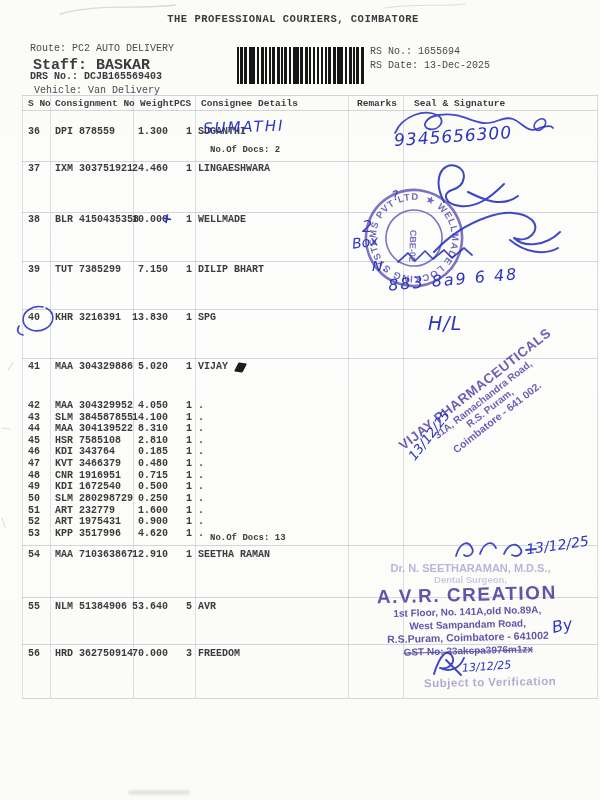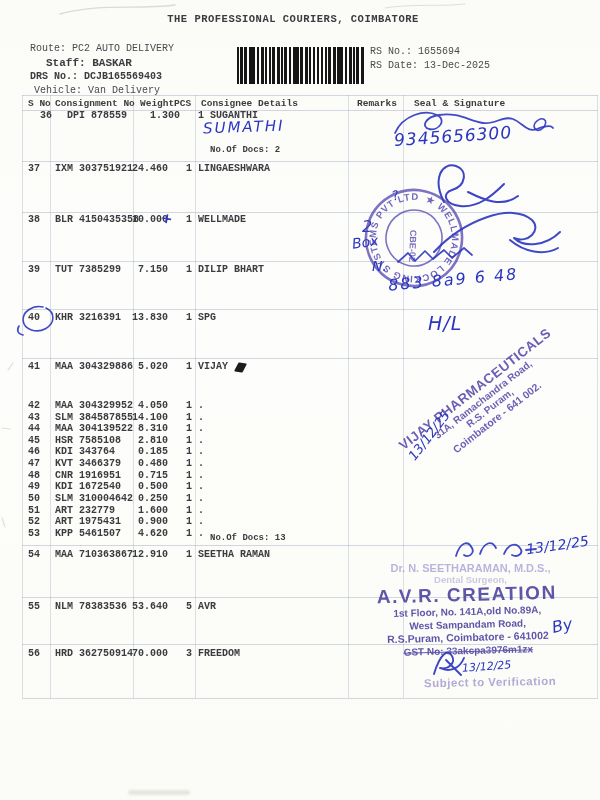--- a/index.html
+++ b/index.html
@@ -37,21 +37,21 @@
 <div class="sheet">
 
   <svg class="abs" style="left:40px;top:0;" width="440" height="18">
     <path class="smudge" d="M20,14 C60,3 95,10 135,5" stroke-width="1.4" opacity=".45"></path>
     <path class="smudge" d="M345,8 C375,3 400,7 425,4" stroke-width="1.2" opacity=".4"></path>
   </svg>
 
   <div class="abs print" style="left:0;top:13px;width:586px;text-align:center;font-size:10.5px;letter-spacing:.5px;">THE PROFESSIONAL COURIERS, COIMBATORE</div>
 
   <div class="abs print print-lt" style="left:30px;top:43px;font-size:10px;">Route: PC2 AUTO DELIVERY</div>
-  <div class="abs print" style="left:46px;top:57px;font-size:11px;">Staff: BASKAR</div>
+  <div class="abs print" style="left:33px;top:57px;font-size:15px;">Staff: BASKAR</div>
   <div class="abs print" style="left:30px;top:71px;font-size:10px;">DRS No.: DCJB165569403</div>
   <div class="abs print print-lt" style="left:34px;top:85px;font-size:10px;">Vehicle: Van Delivery</div>
 
   <div class="barcode"></div>
 
   <div class="abs print print-lt" style="left:370px;top:46px;font-size:10px;">RS No.: 1655694</div>
   <div class="abs print print-lt" style="left:370px;top:60px;font-size:10px;">RS Date: 13-Dec-2025</div>
 
   <div class="hline" style="left:22px;top:95px;width:576px;"></div>
   <div class="hline" style="left:22px;top:110px;width:576px;"></div>
@@ -76,21 +76,21 @@
     <span style="left:6px;">S No</span>
     <span style="left:33px;">Consignment No</span>
     <span style="left:118px;">Weight</span>
     <span style="left:152px;">PCS</span>
     <span style="left:179px;">Consignee Details</span>
     <span style="left:335px;">Remarks</span>
     <span style="left:392px;">Seal &amp; Signature</span>
   </div>
 
   <div>
-      <div class="trow print" style="top: 110px; margin-left: 12px;">
+      <div class="trow print" style="top: 126px;">
       <span class="c-sno">36</span>
       <span class="c-con">DPI 878559</span>
       <span class="c-wt">1.300</span>
       <span class="c-pcs">1</span>
       <span class="c-cons">SUGANTHI</span>
     </div>
       <div class="trow print" style="top: 163px;">
       <span class="c-sno">37</span>
       <span class="c-con">IXM 303751921</span>
       <span class="c-wt">24.460</span>
@@ -176,56 +176,56 @@
     </div>
       <div class="trow print" style="top: 481px;">
       <span class="c-sno">49</span>
       <span class="c-con">KDI 1672540</span>
       <span class="c-wt">0.500</span>
       <span class="c-pcs">1</span>
       <span class="c-cons">.</span>
     </div>
       <div class="trow print" style="top: 493px;">
       <span class="c-sno">50</span>
-      <span class="c-con">SLM 310004642</span>
+      <span class="c-con">SLM 280298729</span>
       <span class="c-wt">0.250</span>
       <span class="c-pcs">1</span>
       <span class="c-cons">.</span>
     </div>
       <div class="trow print" style="top: 505px;">
       <span class="c-sno">51</span>
       <span class="c-con">ART 232779</span>
       <span class="c-wt">1.600</span>
       <span class="c-pcs">1</span>
       <span class="c-cons">.</span>
     </div>
       <div class="trow print" style="top: 516px;">
       <span class="c-sno">52</span>
       <span class="c-con">ART 1975431</span>
       <span class="c-wt">0.900</span>
       <span class="c-pcs">1</span>
       <span class="c-cons">.</span>
     </div>
       <div class="trow print" style="top: 528px;">
       <span class="c-sno">53</span>
-      <span class="c-con">KPP 5461507</span>
+      <span class="c-con">KPP 3517996</span>
       <span class="c-wt">4.620</span>
       <span class="c-pcs">1</span>
       <span class="c-cons">.</span>
     </div>
       <div class="trow print" style="top: 549px;">
       <span class="c-sno">54</span>
       <span class="c-con">MAA 710363867</span>
       <span class="c-wt">12.910</span>
       <span class="c-pcs">1</span>
       <span class="c-cons">SEETHA RAMAN</span>
     </div>
       <div class="trow print" style="top: 601px;">
       <span class="c-sno">55</span>
-      <span class="c-con">NLM 78383536</span>
+      <span class="c-con">NLM 51384906</span>
       <span class="c-wt">53.640</span>
       <span class="c-pcs">5</span>
       <span class="c-cons">AVR</span>
     </div>
       <div class="trow print" style="top: 648px;">
       <span class="c-sno">56</span>
       <span class="c-con">HRD 362750914</span>
       <span class="c-wt">70.000</span>
       <span class="c-pcs">3</span>
       <span class="c-cons">FREEDOM</span>

